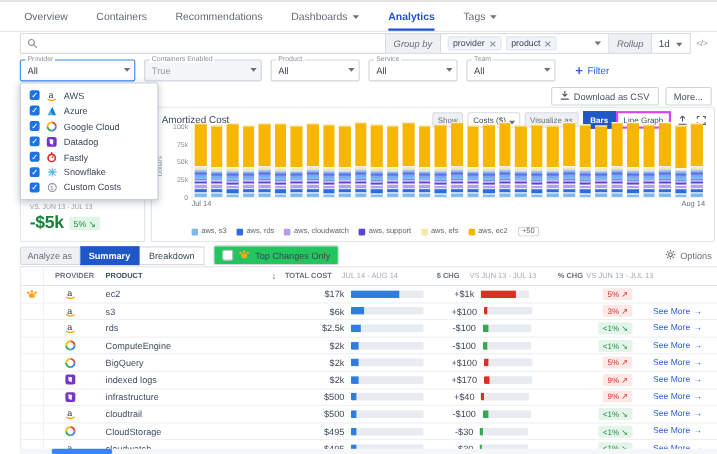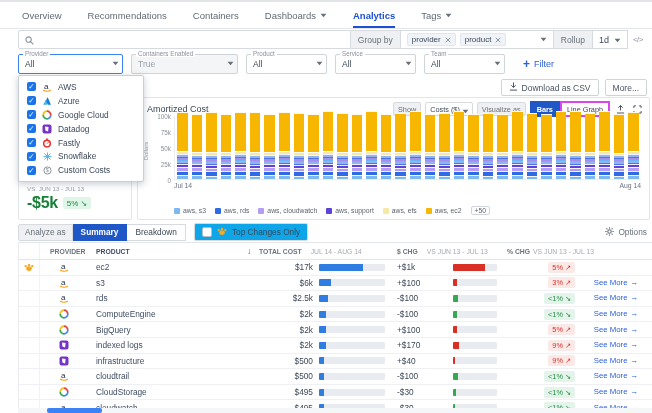--- a/index.html
+++ b/index.html
@@ -10,21 +10,21 @@
   .nav{position:absolute;top:2px;left:0;right:0;height:26px;border-bottom:1px solid #e4e6e9;
        display:flex;align-items:stretch;gap:26px;padding-left:22px;background:#fff;}
   .nav-item{font-size:9.5px;color:#646b75;display:flex;align-items:center;gap:4px;cursor:pointer;}
   .nav-item.active{color:#1d4fd7;font-weight:bold;box-shadow:inset 0 -2px 0 #1d4fd7;}
   
   .search-row{position:absolute;top:30px;left:18px;width:630px;height:19px;display:flex;align-items:stretch;}
   .search-box{flex:1;border:1px solid #d7dbe0;border-radius:2px 0 0 2px;display:flex;align-items:center;gap:5px;padding:0 6px;background:#fff;}
   .search-box input{border:none;outline:none;flex:1;font-size:9px;color:#3c4858;font-family:"Liberation Sans",sans-serif;background:transparent;}
   .search-box input::placeholder{color:#9aa1ab;}
   .chip-attached{background:#eef0f3;border:1px solid #d7dbe0;border-left:none;display:flex;align-items:center;
-       padding:0 7px;font-size:8.5px;color:#697079;white-space:nowrap;}
+       padding:0 7px;font-size:8.5px;color:#697079;white-space:nowrap;font-style:italic;}
   .pills-box{border:1px solid #d7dbe0;border-left:none;display:flex;align-items:center;gap:4px;padding:0 6px;width:140px;background:#fff;}
   .pill{background:#f0f3f7;border:1px solid #e1e6ec;border-radius:2px;font-size:8px;color:#3c4858;padding:1px 4px;display:flex;gap:4px;align-items:center;white-space:nowrap;}
   .pills-caret{margin-left:auto;}
   .interval-select{border:1px solid #d7dbe0;border-left:none;display:flex;align-items:center;gap:5px;padding:0 6px;font-size:9px;color:#3c4858;background:#fff;}
   .code-btn{display:flex;align-items:center;padding:0 5px;font-size:8px;color:#8a919c;letter-spacing:-.5px;}
   
   .filters-row{position:absolute;top:54px;left:18px;height:20px;display:flex;gap:8px;align-items:center;}
   .fselect{position:relative;border:1px solid #cfd4da;border-radius:2px;height:18px;display:flex;align-items:center;
        padding:0 13px 0 6px;font-size:8.5px;color:#3c4858;background:#fff;}
   .fselect .flabel{position:absolute;top:-5px;left:4px;font-size:6.3px;color:#8a919c;background:#fff;padding:0 2px;white-space:nowrap;}
@@ -78,33 +78,33 @@
   .xlabels{position:absolute;left:36px;right:8px;top:84px;display:flex;justify-content:space-between;font-size:6.8px;color:#6b7280;}
   .legend{position:absolute;left:36px;right:6px;bottom:4px;display:flex;gap:9px;align-items:center;flex-wrap:nowrap;overflow:hidden;}
   .lg-item{display:flex;gap:3px;align-items:center;font-size:6.8px;color:#5d646e;white-space:nowrap;}
   .lg-sq{width:6px;height:6px;border-radius:1px;}
   .lg-more{border:1px solid #cfd4da;border-radius:2px;font-size:6.8px;padding:0 3px;color:#5d646e;}
   
   .analyze-row{position:absolute;left:18px;top:223px;right:5px;height:18px;display:flex;align-items:center;}
   .an-chip{background:#eef0f3;border:1px solid #d7dbe0;font-size:8.3px;color:#697079;padding:2.5px 6px;border-radius:2px 0 0 2px;}
   .an-tab{border:1px solid #d7dbe0;border-left:none;font-size:8.3px;color:#3c4858;padding:2.5px 8px;background:#fff;cursor:pointer;}
   .an-tab.active{background:#1f57c7;border-color:#1f57c7;color:#fff;font-weight:bold;}
-  .topchanges{border:1px solid #d7dbe0;border-radius:2px;margin-left:8px;display:flex;align-items:center;gap:5px;padding:2px 7px;font-size:8.3px;color:#3c4858;background:#0ea5e9;cursor:pointer;}
+  .topchanges{border:1px solid #d7dbe0;border-radius:2px;margin-left:8px;display:flex;align-items:center;gap:5px;padding:2px 7px;font-size:8.3px;color:#3c4858;background:#22c55e;cursor:pointer;}
   .options{margin-left:auto;display:flex;gap:4px;font-size:8.3px;color:#697079;align-items:center;cursor:pointer;}
   
   .table{position:absolute;left:18px;top:242px;width:634px;border-top:1px solid #e2e5e9;border-left:1px solid #e8eaee;background:#fff;}
   .thead{display:flex;height:16px;align-items:center;font-size:6.8px;color:#6b7280;font-weight:bold;border-bottom:1px solid #e2e5e9;white-space:nowrap;}
   .range{color:#a4abb5;font-weight:normal;margin-left:3px;}
   .trow{display:flex;height:14.6px;align-items:center;border-bottom:1px solid #eef0f3;font-size:8.3px;}
   .col-flag{width:20px;display:flex;justify-content:center;align-self:stretch;align-items:center;border-right:1px solid #f0f2f4;}
   .col-provider{width:48px;display:flex;justify-content:center;}
   .col-provider.h{justify-content:flex-start;padding-left:10px;width:38px;}
   .col-product{flex:1;color:#3f4d63;padding-left:8px;overflow:hidden;white-space:nowrap;}
   .col-total{width:150px;display:flex;align-items:center;justify-content:flex-end;gap:6px;padding-right:12px;box-sizing:border-box;}
-  .col-chg{width:110px;display:flex;align-items:center;justify-content:space-between;gap:6px;padding-right:10px;box-sizing:border-box;}
+  .col-chg{width:110px;display:flex;align-items:center;justify-content:center;gap:6px;padding-right:10px;box-sizing:border-box;}
   .col-pct{width:72px;display:flex;justify-content:flex-end;padding-right:4px;box-sizing:border-box;}
   .col-more{width:74px;display:flex;justify-content:center;}
   .col-total.h,.col-chg.h,.col-pct.h{justify-content:flex-start;overflow:visible;}
   .tval{color:#3c4858;}
   .track{width:66px;min-width:66px;height:7px;background:#e8ecf1;border-radius:1px;overflow:hidden;}
   .track.chg{width:44px;min-width:44px;}
   .fill{height:100%;background:#2f7de1;}
   .fill.up{background:#d93025;}
   .fill.down{background:#34a853;}
   .badge{font-size:7.3px;padding:1px 4px;border-radius:2px;display:flex;gap:2px;align-items:center;white-space:nowrap;}
@@ -119,24 +119,24 @@
 </head>
 <body>
 
 <div class="topstrip"></div>
 
 <nav class="nav" id="nav">
     <div class="nav-item">
       <span>Overview</span>
     </div>
     <div class="nav-item">
+      <span>Containers</span>
+    </div>
+    <div class="nav-item">
       <span>Recommendations</span>
-    </div>
-    <div class="nav-item">
-      <span>Containers</span>
     </div>
     <div class="nav-item">
       <span>Dashboards</span>
       <span style="display:flex;align-items:center">
         <svg width="7" height="5" viewBox="0 0 8 6">
           <path d="M0.5 1 L4 5 L7.5 1 Z" fill="#697079"></path>
         </svg>
       </span>
     </div>
     <div class="nav-item active">

